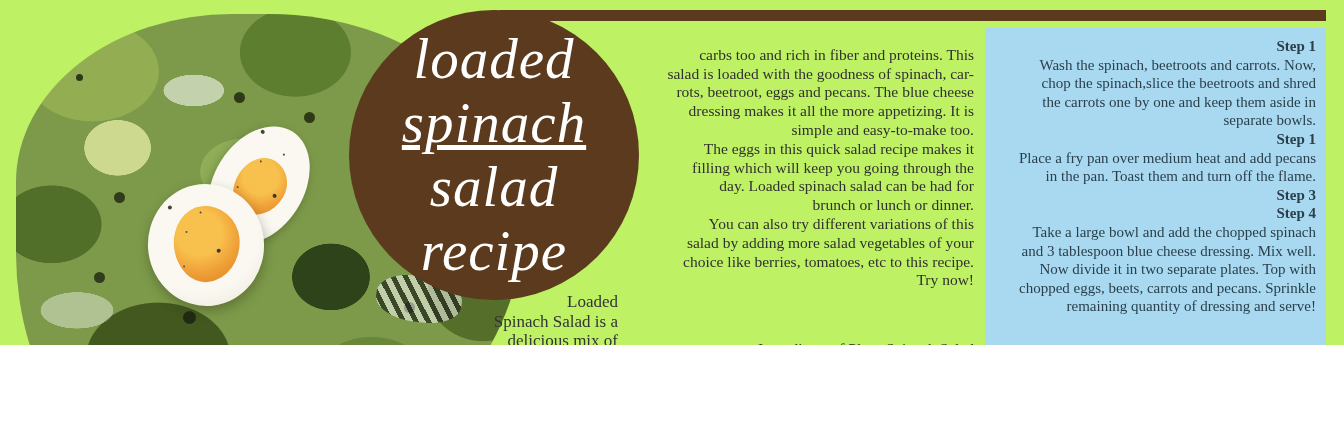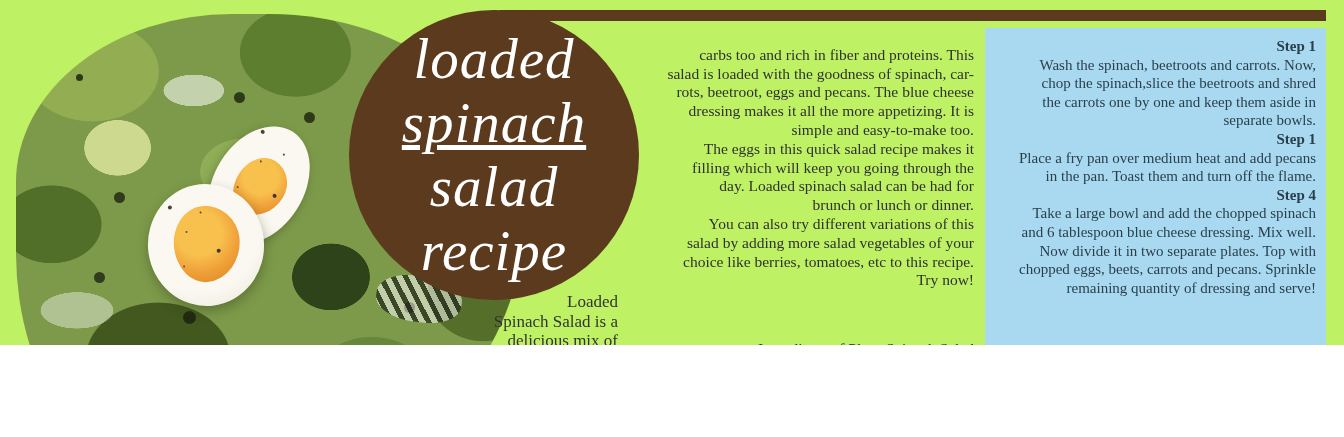--- a/index.html
+++ b/index.html
@@ -160,24 +160,25 @@
 chop the spinach,slice the beetroots and shred
 the carrots one by one and keep them aside in
 separate bowls.</div>
     </div>
     <div>
       <div class="step-label">Step 1</div>
       <div class="step-text">Place a fry pan over medium heat and add pecans
 in the pan. Toast them and turn off the flame.</div>
     </div>
     <div>
+      <div class="step-label">Step 3</div>
     </div>
     <div>
       <div class="step-label">Step 4</div>
       <div class="step-text">Take a large bowl and add the chopped spinach
-and 6 tablespoon blue cheese dressing. Mix well.
+and 3 tablespoon blue cheese dressing. Mix well.
 Now divide it in two separate plates. Top with
 chopped eggs, beets, carrots and pecans. Sprinkle
 remaining quantity of dressing and serve!</div>
     </div>
   </div>
 
 </div>
 
 </body></html>

